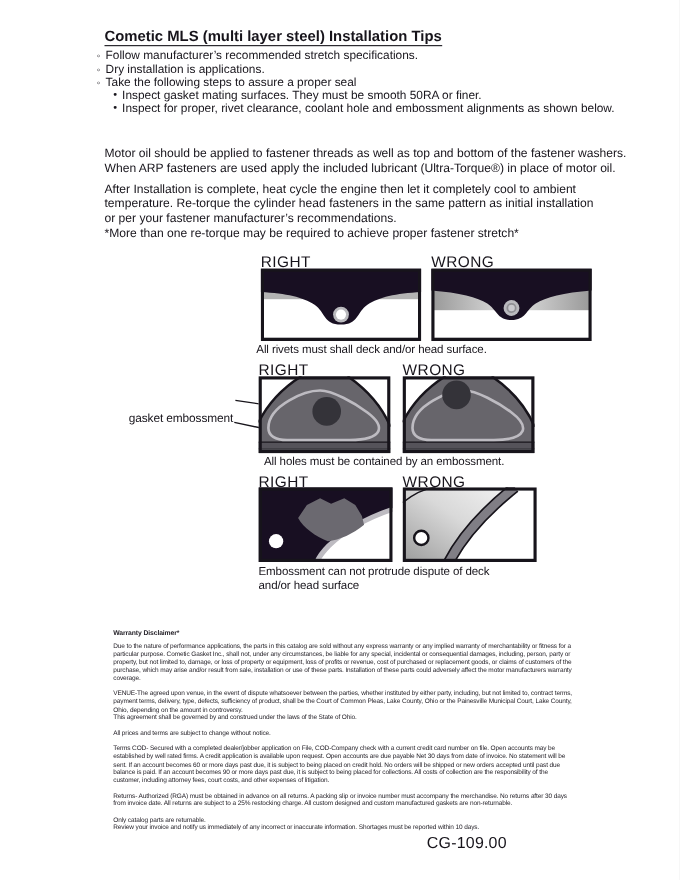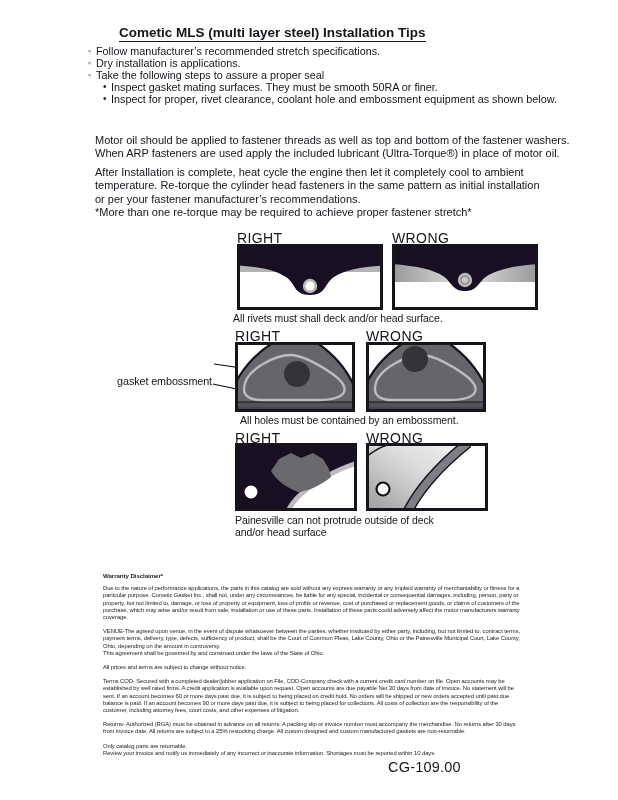--- a/index.html
+++ b/index.html
@@ -4,21 +4,21 @@
 <style>
   html,body { margin:0; padding:0; background:#e8e8e8; }
   .page {
     position:relative; width:618px; height:800px; margin:0 auto;
     background:#ffffff; overflow:hidden;
     font-family:"Liberation Sans", sans-serif; color:#17141b;
   }
   .abs { position:absolute; }
   .title {
     font-size:13.5px; font-weight:bold; border-bottom:1.6px solid #17141b;
-    padding-bottom:1px; white-space:nowrap;margin-left:24px;
+    padding-bottom:1px; white-space:nowrap;
   }
   .tips { font-size:10.8px; line-height:12px; }
   .tip-row { display:flex; align-items:flex-start; }
   .tip-row .marker { width:8px; flex:0 0 8px; font-size:9px; line-height:12px; }
   .tip-sub { margin-left:15px; }
   .tip-sub .marker { font-size:10px; }
   .diesel-heading { font-size:12.5px; font-weight:bold; }
   .para { font-size:11px; line-height:13.4px; white-space:pre-line; }
   .dlabel { font-size:14px; letter-spacing:0.4px; }
   .caption { font-size:10.5px; line-height:12px; white-space:pre-line; letter-spacing:-0.1px; }
@@ -48,21 +48,21 @@
     <div class="tip-row">
       <span class="marker">◦</span>
       <span>Take the following steps to assure a proper seal</span>
     </div>
     <div class="tip-row tip-sub">
       <span class="marker">•</span>
       <span>Inspect gasket mating surfaces.  They must be smooth 50RA or finer.</span>
     </div>
     <div class="tip-row tip-sub">
       <span class="marker">•</span>
-      <span>Inspect for proper, rivet clearance, coolant hole and embossment equipment as shown below.</span>
+      <span>Inspect for proper, rivet clearance, coolant hole and embossment alignments as shown below.</span>
     </div>
   </div>
 
   <div class="abs para" style="left:95px; top:166px;">After Installation is complete, heat cycle the engine then let it completely cool to ambient
 temperature. Re-torque the cylinder head fasteners in the same pattern as initial installation
 or per your fastener manufacturer’s recommendations.</div>
   <div class="abs para" style="left:95px; top:134px;">Motor oil should be applied to fastener threads as well as top and bottom of the fastener washers.
 When ARP fasteners are used apply the included lubricant (Ultra-Torque®) in place of motor oil.</div>
   <div class="abs para" style="left:95px; top:206px;">*More than one re-torque may be required to achieve proper fastener stretch*</div>
 
@@ -171,21 +171,21 @@
       <rect x="0" y="0" width="122" height="68" fill="#ffffff"></rect>
       <path d="M0,0 H98 C74,20 52,42 40,68 H0 Z" fill="url(#gBand)"></path>
       <path d="M0,14 C10,6 20,1 30,0" fill="none" stroke="#17141b" stroke-width="1.4"></path>
       <path d="M102,0 C77,20 55,43 42,68" fill="none" stroke="#17141b" stroke-width="10.5"></path>
       <path d="M102,0 C77,20 55,43 42,68" fill="none" stroke-width="7.5" stroke="#807e85"></path>
       <circle cx="17" cy="46" r="6.5" fill="#ffffff" stroke="#17141b" stroke-width="2.2"></circle>
       <rect x="1.5" y="1.5" width="119" height="65" fill="none" stroke="#17141b" stroke-width="3"></rect>
     </svg>
   </div>
 
-  <div class="abs caption" style="left:235px; top:514px;">Painesville can not protrude outside of deck
+  <div class="abs caption" style="left:235px; top:514px;">Embossment can not protrude dispute of deck
 and/or head surface</div>
 
   <div class="abs disclaimer" style="left:103px; top:572px;">
     <div class="dh">Warranty Disclaimer*</div>
     <p>Due to the nature of performance applications, the parts in this catalog are sold without any express warranty or any implied warranty of merchantability or fitness for a particular purpose.  Cometic Gasket Inc., shall not, under any circumstances, be liable for any special, incidental or consequential damages, including, person, party or property, but not limited to, damage, or loss of property or equipment, loss of profits or revenue, cost of purchased or replacement goods, or claims of customers of the purchase, which may arise and/or result from sale, installation or use of these parts.  Installation of these parts could adversely affect the motor manufacturers warranty coverage.</p>
     <p>VENUE-The agreed upon venue, in the event of dispute whatsoever between the parties, whether instituted by either party, including, but not limited to, contract terms, payment terms, delivery, type, defects, sufficiency of product, shall be the Court of Common Pleas, Lake County, Ohio or the Painesville Municipal Court, Lake County, Ohio, depending on the amount in controversy.
 This agreement shall be governed by and construed under the laws of the State of Ohio.</p>
     <p>All prices and terms are subject to change without notice.</p>
     <p>Terms COD- Secured with a completed dealer/jobber application on File, COD-Company check with a current credit card number on file.  Open accounts may be established by well rated firms.  A credit application is available upon request.  Open accounts are due payable Net 30 days from date of invoice.  No statement will be sent.  If an account becomes 60 or more days past due, it is subject to being placed on credit hold.  No orders will be shipped or new orders accepted until past due balance is paid.  If an account becomes 90 or more days past due, it is subject to being placed for collections.  All costs of collection are the responsibility of the customer, including attorney fees, court costs, and other expenses of litigation.</p>
     <p>Returns- Authorized (RGA) must be obtained in advance on all returns.  A packing slip or invoice number must accompany the merchandise.  No returns after 30 days from invoice date.  All returns are subject to a 25% restocking charge.  All custom designed and custom manufactured gaskets are non-returnable.</p>

